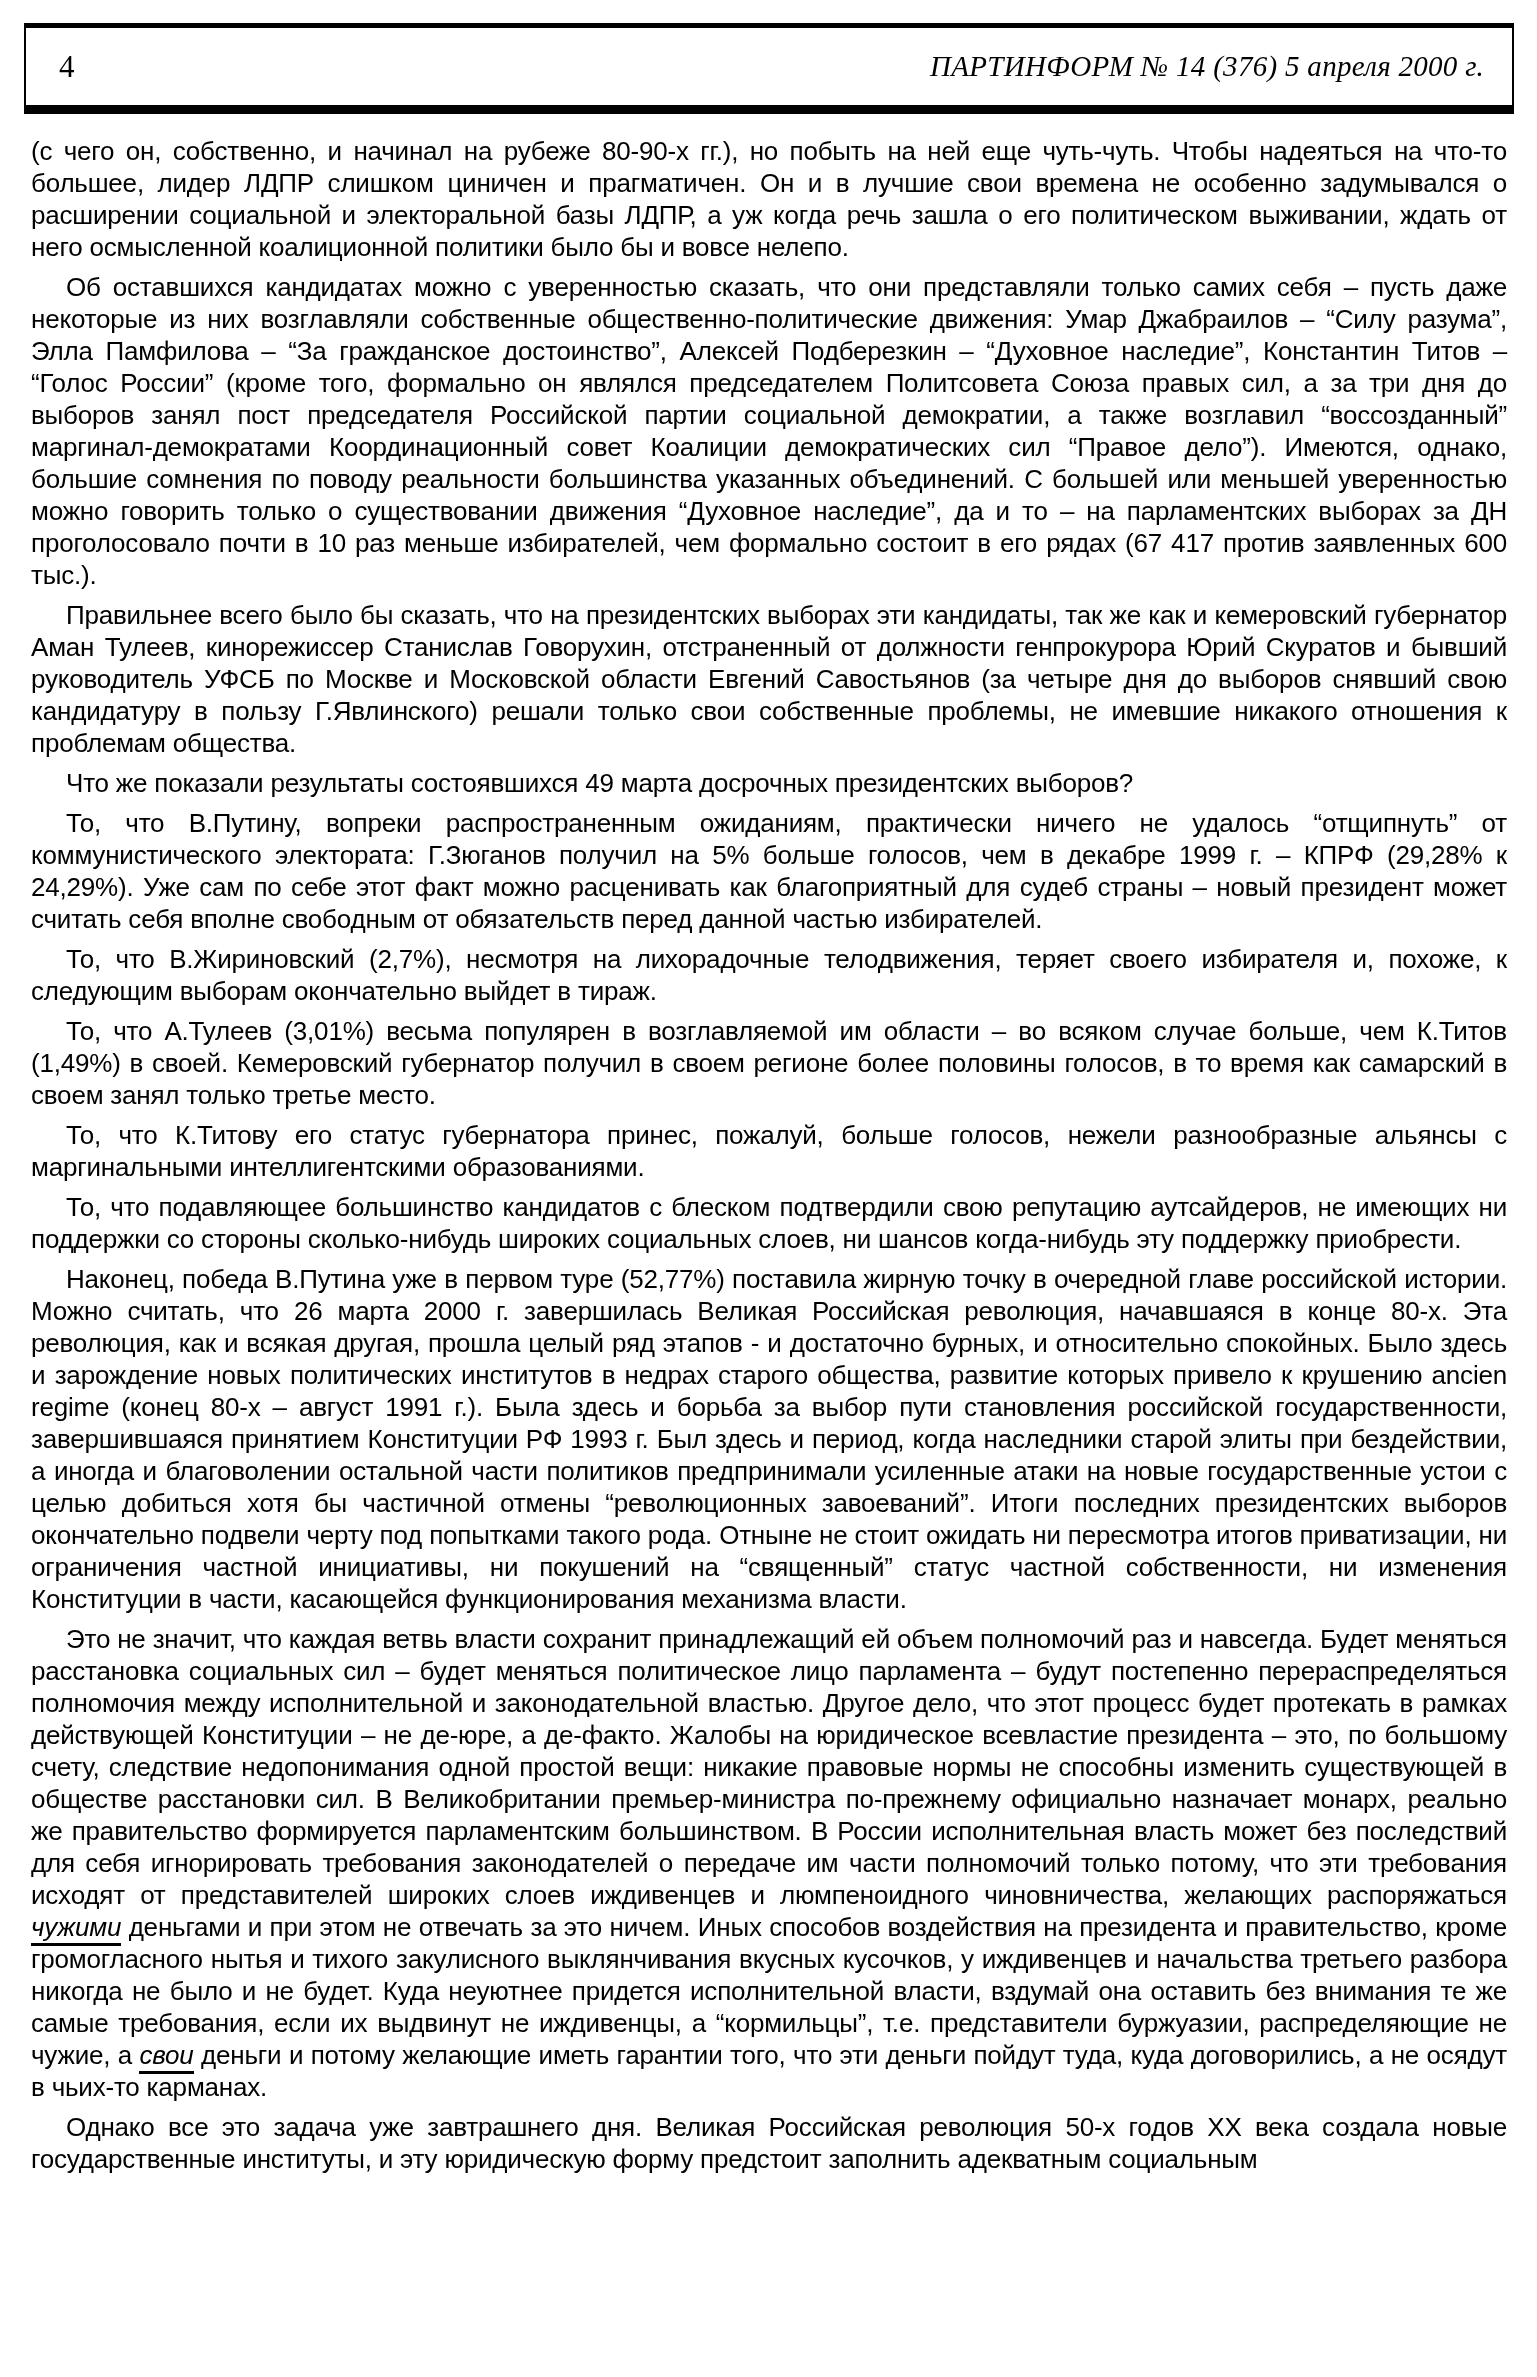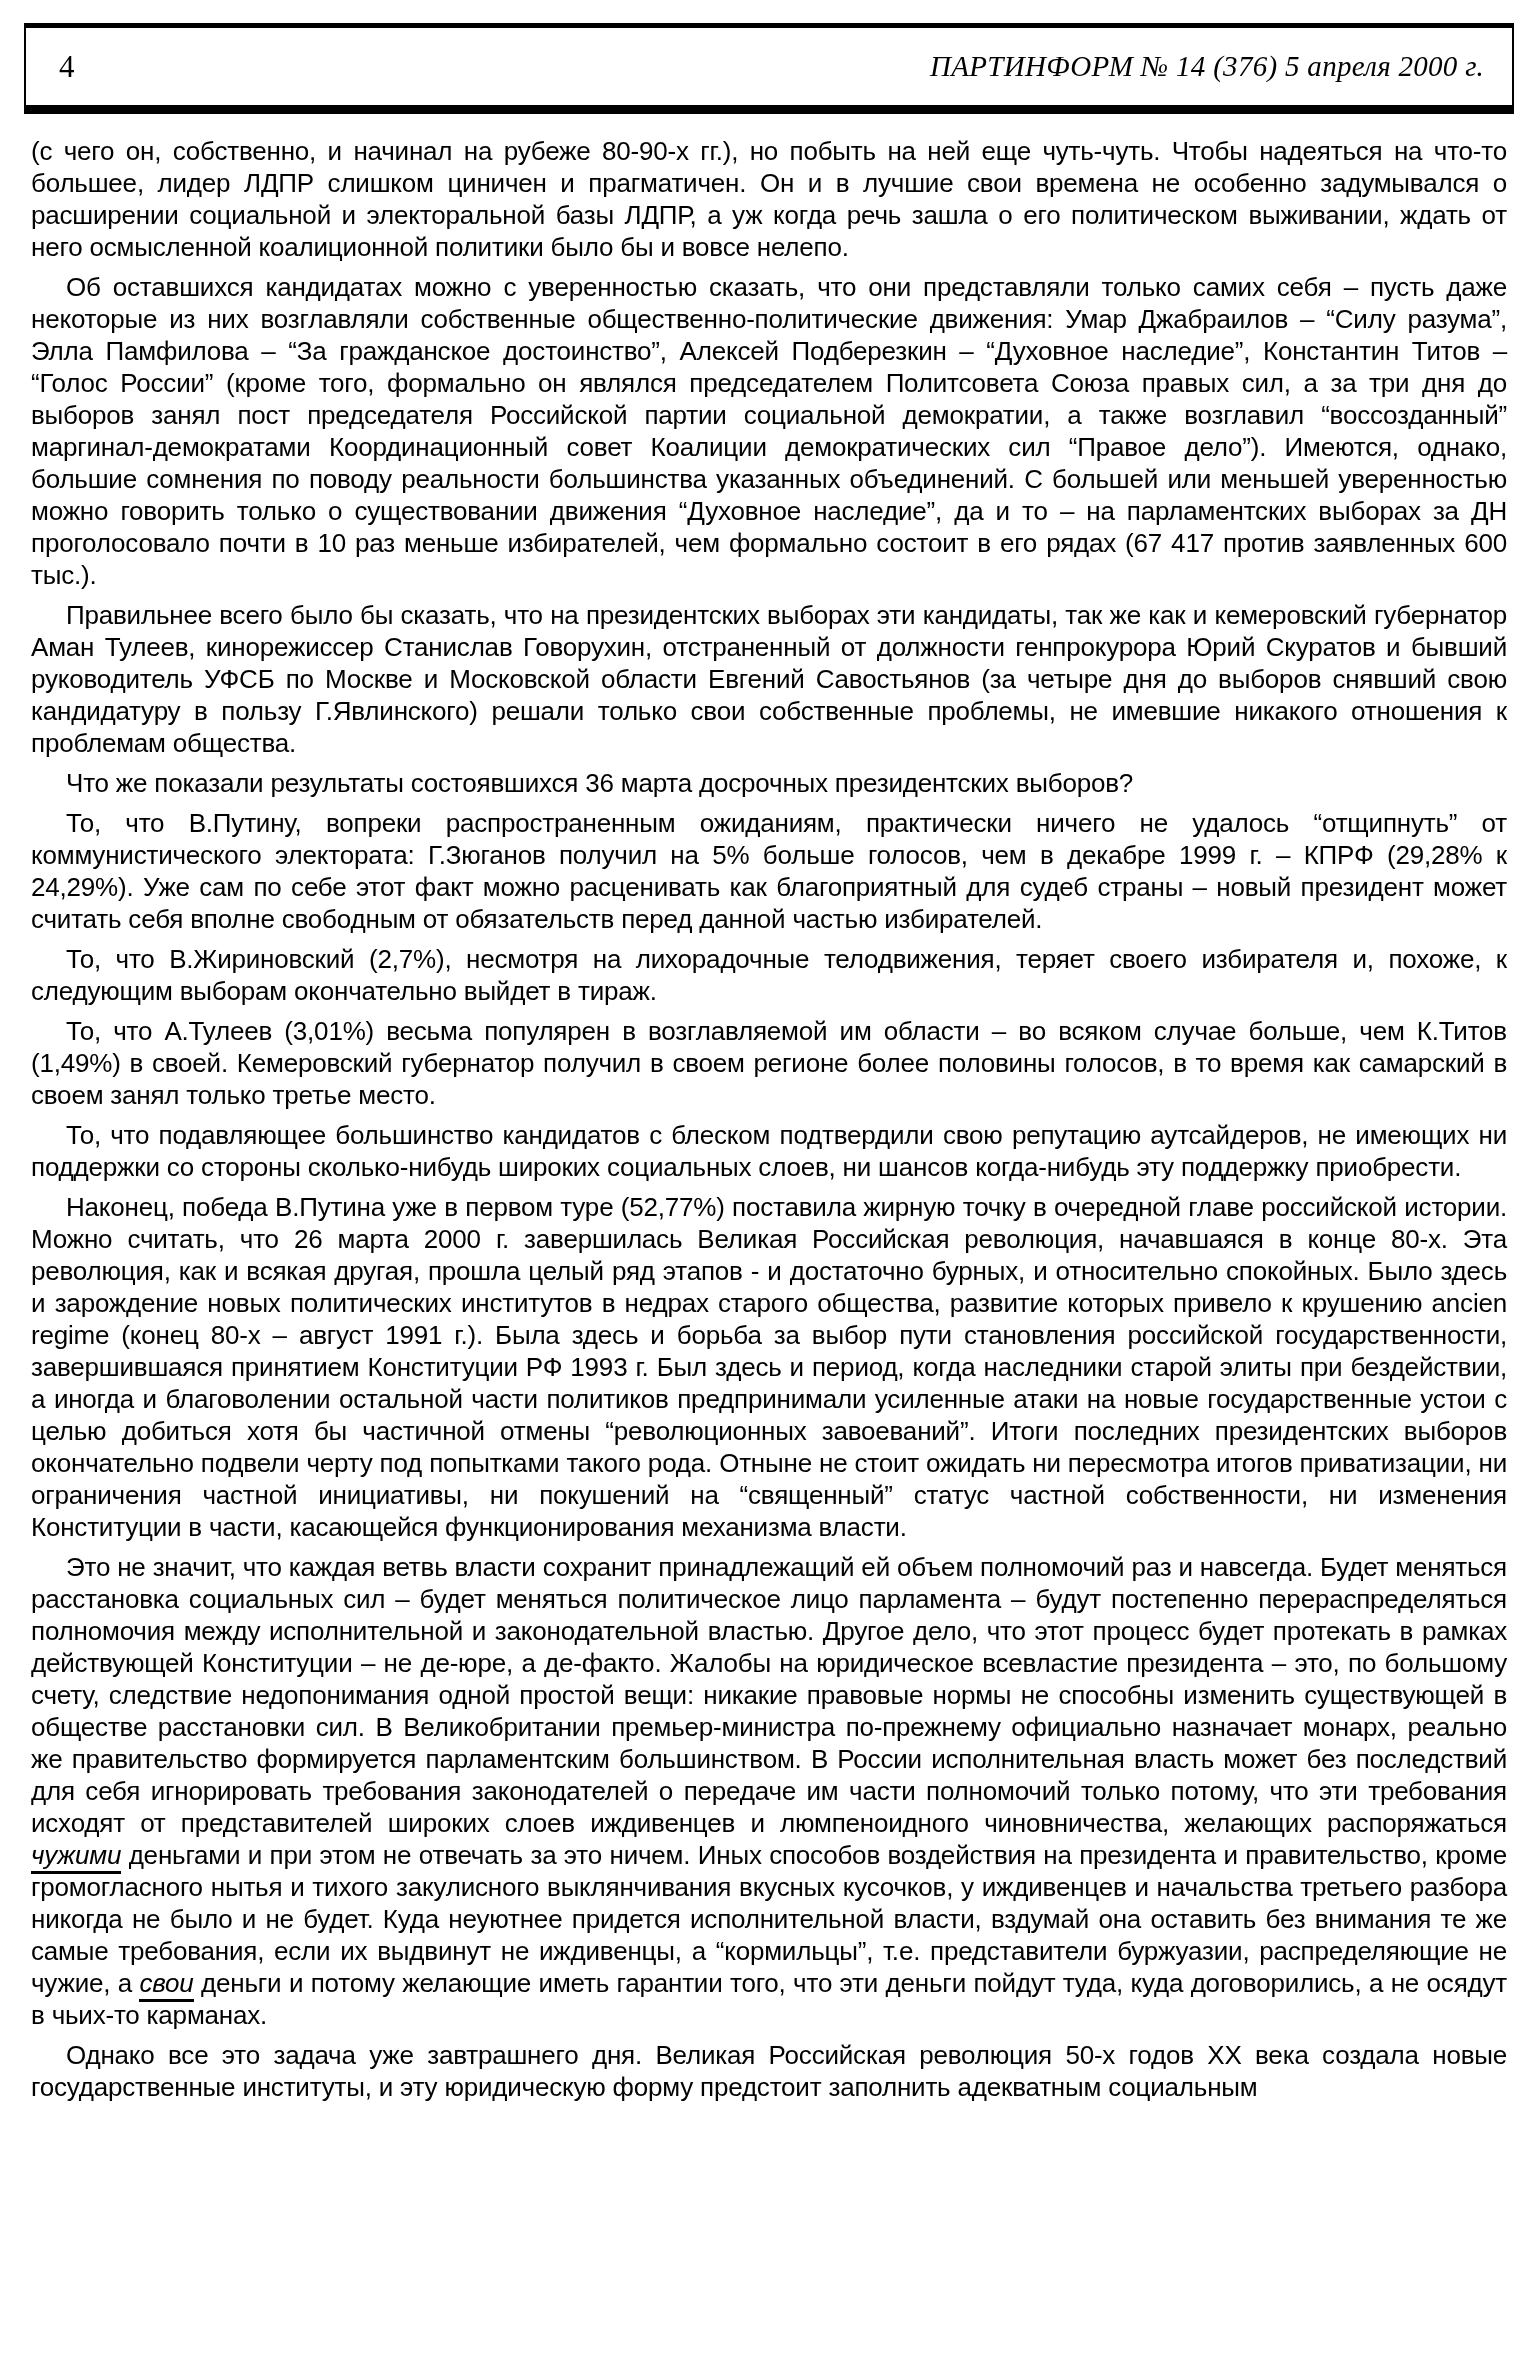--- a/index.html
+++ b/index.html
@@ -66,23 +66,24 @@
 
 <div class="page">
   <div class="header-box">
     <span class="page-number">4</span>
     <span class="header-title">ПАРТИНФОРМ № 14 (376) 5 апреля 2000 г.</span>
   </div>
   <div class="article">
       <p class="para"><span class="run">(с чего он, собственно, и начинал на рубеже 80-90-х гг.), но побыть на ней еще чуть-чуть. Чтобы надеяться на что-то большее, лидер ЛДПР слишком циничен и прагматичен. Он и в лучшие свои времена не особенно задумывался о расширении социальной и электоральной базы ЛДПР, а уж когда речь зашла о его политическом выживании, ждать от него осмысленной коалиционной политики было бы и вовсе нелепо.</span></p>
       <p class="para indent"><span class="run">Об оставшихся кандидатах можно с уверенностью сказать, что они представляли только самих себя – пусть даже некоторые из них возглавляли собственные общественно-политические движения: Умар Джабраилов – “Силу разума”, Элла Памфилова – “За гражданское достоинство”, Алексей Подберезкин – “Духовное наследие”, Константин Титов – “Голос России” (кроме того, формально он являлся председателем Политсовета Союза правых сил, а за три дня до выборов занял пост председателя Российской партии социальной демократии, а также возглавил “воссозданный” маргинал-демократами Координационный совет Коалиции демократических сил “Правое дело”). Имеются, однако, большие сомнения по поводу реальности большинства указанных объединений. С большей или меньшей уверенностью можно говорить только о существовании движения “Духовное наследие”, да и то – на парламентских выборах за ДН проголосовало почти в 10 раз меньше избирателей, чем формально состоит в его рядах (67 417 против заявленных 600 тыс.).</span></p>
       <p class="para indent"><span class="run">Правильнее всего было бы сказать, что на президентских выборах эти кандидаты, так же как и кемеровский губернатор Аман Тулеев, кинорежиссер Станислав Говорухин, отстраненный от должности генпрокурора Юрий Скуратов и бывший руководитель УФСБ по Москве и Московской области Евгений Савостьянов (за четыре дня до выборов снявший свою кандидатуру в пользу Г.Явлинского) решали только свои собственные проблемы, не имевшие никакого отношения к проблемам общества.</span></p>
-      <p class="para indent"><span class="run">Что же показали результаты состоявшихся 36 марта досрочных президентских выборов?</span></p>
+      <p class="para indent"><span class="run">Что же показали результаты состоявшихся 49 марта досрочных президентских выборов?</span></p>
       <p class="para indent"><span class="run">То, что В.Путину, вопреки распространенным ожиданиям, практически ничего не удалось “отщипнуть” от коммунистического электората: Г.Зюганов получил на 5% больше голосов, чем в декабре 1999 г. – КПРФ (29,28% к 24,29%). Уже сам по себе этот факт можно расценивать как благоприятный для судеб страны – новый президент может считать себя вполне свободным от обязательств перед данной частью избирателей.</span></p>
       <p class="para indent"><span class="run">То, что В.Жириновский (2,7%), несмотря на лихорадочные телодвижения, теряет своего избирателя и, похоже, к следующим выборам окончательно выйдет в тираж.</span></p>
       <p class="para indent"><span class="run">То, что А.Тулеев (3,01%) весьма популярен в возглавляемой им области – во всяком случае больше, чем К.Титов (1,49%) в своей. Кемеровский губернатор получил в своем регионе более половины голосов, в то время как самарский в своем занял только третье место.</span></p>
+      <p class="para indent"><span class="run">То, что К.Титову его статус губернатора принес, пожалуй, больше голосов, нежели разнообразные альянсы с маргинальными интеллигентскими образованиями.</span></p>
       <p class="para indent"><span class="run">То, что подавляющее большинство кандидатов с блеском подтвердили свою репутацию аутсайдеров, не имеющих ни поддержки со стороны сколько-нибудь широких социальных слоев, ни шансов когда-нибудь эту поддержку приобрести.</span></p>
       <p class="para indent"><span class="run">Наконец, победа В.Путина уже в первом туре (52,77%) поставила жирную точку в очередной главе российской истории. Можно считать, что 26 марта 2000 г. завершилась Великая Российская революция, начавшаяся в конце 80-х. Эта революция, как и всякая другая, прошла целый ряд этапов - и достаточно бурных, и относительно спокойных. Было здесь и зарождение новых политических институтов в недрах старого общества, развитие которых привело к крушению ancien regime (конец 80-х – август 1991 г.). Была здесь и борьба за выбор пути становления российской государственности, завершившаяся принятием Конституции РФ 1993 г. Был здесь и период, когда наследники старой элиты при бездействии, а иногда и благоволении остальной части политиков предпринимали усиленные атаки на новые государственные устои с целью добиться хотя бы частичной отмены “революционных завоеваний”. Итоги последних президентских выборов окончательно подвели черту под попытками такого рода. Отныне не стоит ожидать ни пересмотра итогов приватизации, ни ограничения частной инициативы, ни покушений на “священный” статус частной собственности, ни изменения Конституции в части, касающейся функционирования механизма власти.</span></p>
       <p class="para indent"><span class="run">Это не значит, что каждая ветвь власти сохранит принадлежащий ей объем полномочий раз и навсегда. Будет меняться расстановка социальных сил – будет меняться политическое лицо парламента – будут постепенно перераспределяться полномочия между исполнительной и законодательной властью. Другое дело, что этот процесс будет протекать в рамках действующей Конституции – не де-юре, а де-факто. Жалобы на юридическое всевластие президента – это, по большому счету, следствие недопонимания одной простой вещи: никакие правовые нормы не способны изменить существующей в обществе расстановки сил. В Великобритании премьер-министра по-прежнему официально назначает монарх, реально же правительство формируется парламентским большинством. В России исполнительная власть может без последствий для себя игнорировать требования законодателей о передаче им части полномочий только потому, что эти требования исходят от представителей широких слоев иждивенцев и люмпеноидного чиновничества, желающих распоряжаться </span><span class="emph">чужими</span><span class="run"> деньгами и при этом не отвечать за это ничем. Иных способов воздействия на президента и правительство, кроме громогласного нытья и тихого закулисного выклянчивания вкусных кусочков, у иждивенцев и начальства третьего разбора никогда не было и не будет. Куда неуютнее придется исполнительной власти, вздумай она оставить без внимания те же самые требования, если их выдвинут не иждивенцы, а “кормильцы”, т.е. представители буржуазии, распределяющие не чужие, а </span><span class="emph">свои</span><span class="run"> деньги и потому желающие иметь гарантии того, что эти деньги пойдут туда, куда договорились, а не осядут в чьих-то карманах.</span></p>
       <p class="para indent"><span class="run">Однако все это задача уже завтрашнего дня. Великая Российская революция 50-х годов XX века создала новые государственные институты, и эту юридическую форму предстоит заполнить адекватным социальным</span></p>
     </div>
 </div>
 
 
 </body></html>

